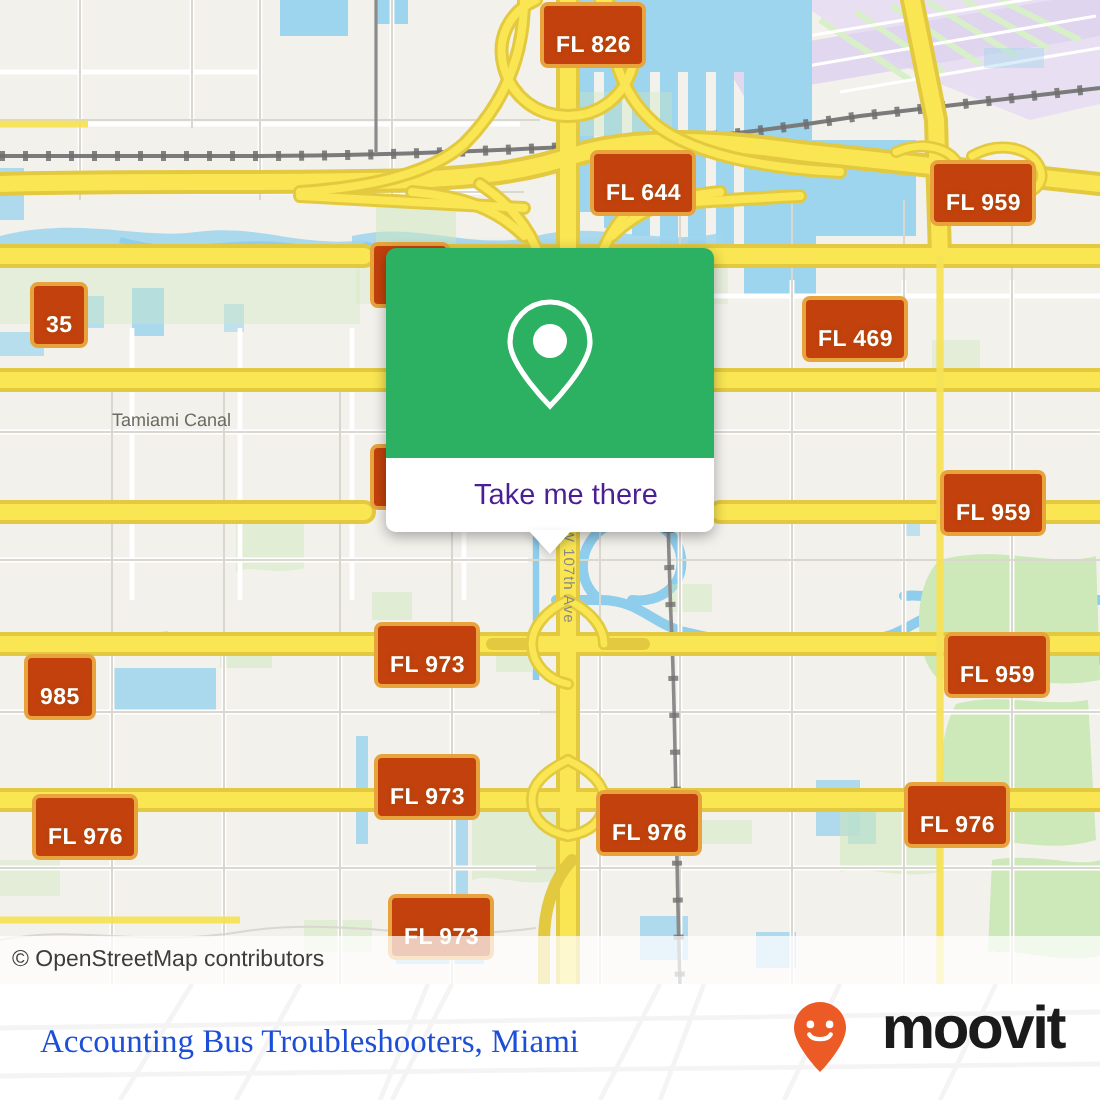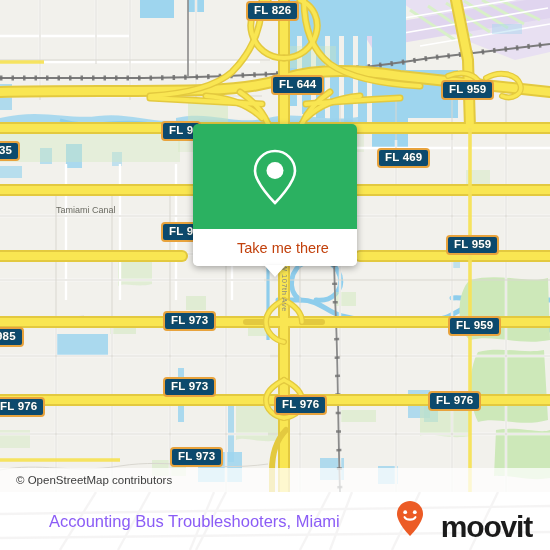--- a/index.html
+++ b/index.html
@@ -25,33 +25,34 @@
     left: 0; top: 0;
     width: 550px;
     height: 492px;
     overflow: hidden;
     background: #f2f1ec;
   }
   #map-svg { position: absolute; left: 0; top: 0; }
 
   .shield {
     position: absolute;
-    background: #0c4a6e;
+    background: #c2410c;
     border: 2px solid #e8a33d;
     border-radius: 4px;
     color: #ffffff;
     font-size: 11.5px;
     font-weight: bold;
     font-family: "Liberation Sans", sans-serif;
     letter-spacing: .2px;
-    padding: 1px 6px 2px 6px;
+    padding: 14px 6px 2px 6px;
     line-height: 13px;
     white-space: nowrap;
     text-shadow: 0 0 2px rgba(120,90,0,.35);
     box-sizing: border-box;
+    margin-left: 24px;
   }
 
   .place-label {
     position: absolute;
     font-size: 9px;
     color: #6b6b63;
     font-family: "Liberation Sans", sans-serif;
     white-space: nowrap;
   }
   .street-label-v {
@@ -69,21 +70,21 @@
   #attribution {
     position: absolute;
     left: 0;
     bottom: 0;
     width: 100%;
     height: 24px;
     background: rgba(255,255,255,.72);
     display: flex;
     align-items: center;
     box-sizing: border-box;
-    padding-left: 16px;
+    padding-left: 6px;
   }
   #attribution span {
     font-size: 11.5px;
     color: #3c3c3c;
     font-family: "Liberation Sans", sans-serif;
   }
 
   
   #poi-card {
     position: absolute;
@@ -108,21 +109,21 @@
     height: 37px;
     background: #ffffff;
     border-radius: 0 0 5px 5px;
     display: flex;
     align-items: center;
     justify-content: center;
     position: relative;
   }
   #poi-card-label span {
     font-size: 14.5px;
-    color: #c2410c;
+    color: #4c1d95;
     font-family: "Liberation Sans", sans-serif;
     margin-left: 16px;
   }
   #poi-card-tail {
     position: absolute;
     left: 71px;
     top: 141px;
     width: 0; height: 0;
     border-left: 11px solid transparent;
     border-right: 11px solid transparent;
@@ -150,28 +151,27 @@
     width: 100%;
     height: 100%;
     display: flex;
     align-items: center;
     justify-content: space-between;
     box-sizing: border-box;
     padding: 0 18px 0 20px;
   }
   #footer-title {
     font-size: 16.5px;
-    color: #8b5cf6;
-    font-family: Liberation Sans, sans-serif;
+    color: #1d4ed8;
+    font-family: Liberation Serif, serif;
     white-space: nowrap;
-    margin-left: 29px;
   }
   #brand {
     display: flex;
-    align-items: flex-end;
+    align-items: flex-start;
     gap: 16px;
   }
   #brand-wordmark {
     font-size: 30px;
     line-height: 30px;
     font-weight: bold;
     letter-spacing: -1.2px;
     color: #1b1b1b;
     font-family: "Liberation Sans", sans-serif;
   }

